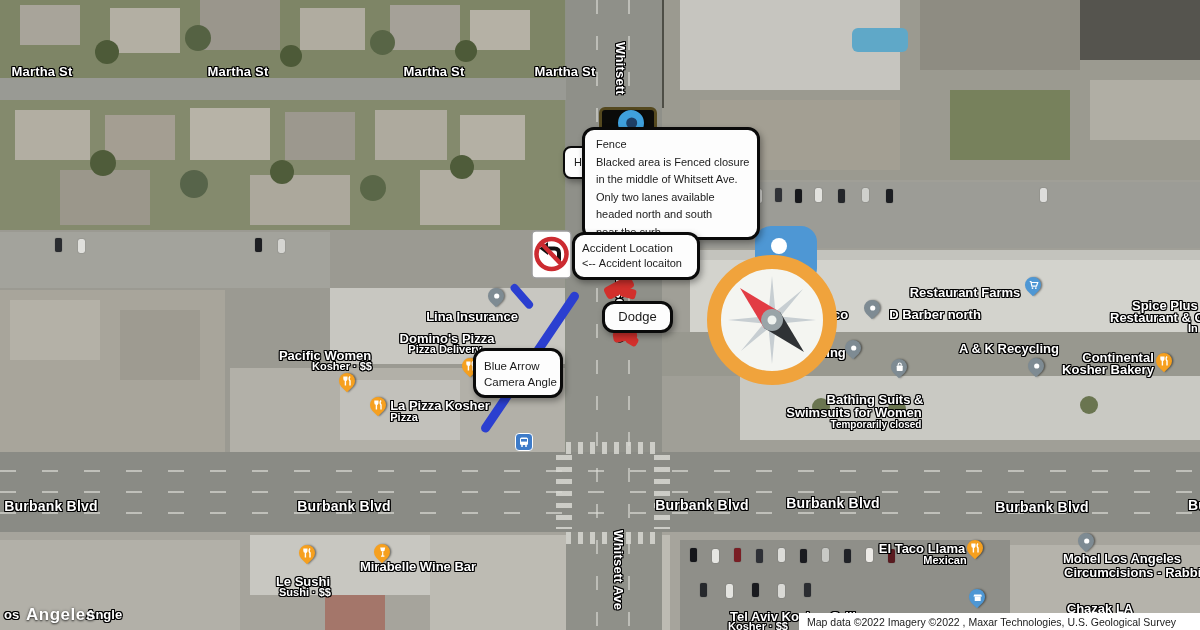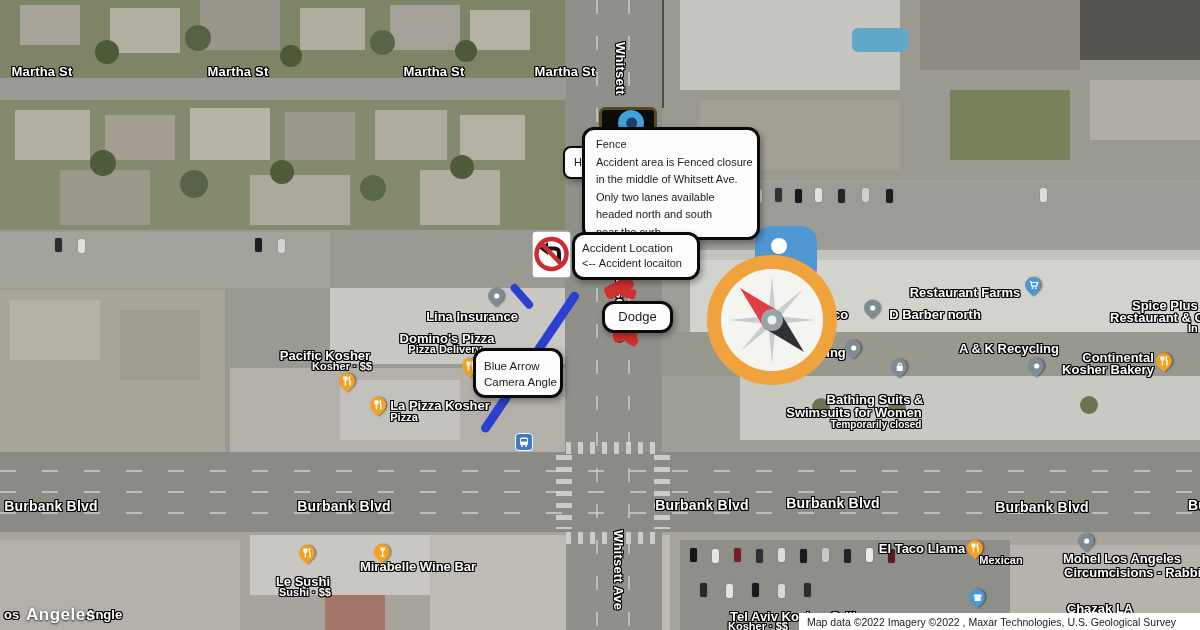--- a/index.html
+++ b/index.html
@@ -300,37 +300,37 @@
   <div class="pin orange" style="left:374px;top:544px">
       <svg class="g" viewBox="0 0 11 11">
         <path d="M3 1h5l-.6 2.8a2 2 0 0 1-3.8 0z" fill="#fff"></path>
         <path d="M5.5 5.5V9M3.8 9.6h3.4" stroke="#fff" stroke-width="1.2" fill="none"></path>
       </svg>
     </div>
 
   <div class="lbl poi" style="left:472px;top:316px">Lina Insurance</div>
   <div class="lbl poi" style="left:447px;top:338px">Domino's Pizza</div>
   <div class="lbl sub" style="left:445px;top:349px">Pizza Delivery</div>
-  <div class="lbl poi" style="left:325px;top:355px">Pacific Kosher</div>
+  <div class="lbl poi" style="left:325px;top:355px">Pacific Women</div>
   <div class="lbl sub" style="left:342px;top:366px">Kosher · $$</div>
   <div class="lbl poi" style="left:440px;top:405px">La Pizza Kosher</div>
   <div class="lbl sub" style="left:404px;top:417px">Pizza</div>
   <div class="lbl poi" style="left:965px;top:292px">Restaurant Farms</div>
   <div class="lbl poi" style="left:935px;top:314px">D Barber north</div>
   <div class="lbl poi" style="left:1009px;top:348px">A &amp; K Recycling</div>
   <div class="lbl poi" style="left:1118px;top:357px">Continental</div>
   <div class="lbl poi" style="left:1108px;top:369px">Kosher Bakery</div>
   <div class="lbl poi anchor-left" style="left:1132px;top:305px">Spice Plus</div>
   <div class="lbl poi anchor-left" style="left:1110px;top:317px">Restaurant &amp; G</div>
   <div class="lbl sub anchor-left" style="left:1188px;top:328px">In</div>
   <div class="lbl poi" style="left:875px;top:399px">Bathing Suits &amp;</div>
   <div class="lbl poi" style="left:854px;top:412px">Swimsuits for Women</div>
   <div class="lbl tiny" style="left:876px;top:424px">Temporarily closed</div>
   <div class="lbl poi" style="left:922px;top:548px">El Taco Llama</div>
-  <div class="lbl sub" style="left:1001px;top:560px">Mexican</div>
+  <div class="lbl sub" style="left:945px;top:560px">Mexican</div>
   <div class="lbl poi" style="left:1122px;top:558px">Mohel Los Angeles</div>
   <div class="lbl poi anchor-left" style="left:1064px;top:572px">Circumcisions - Rabbi.</div>
   <div class="lbl poi" style="left:1100px;top:608px">Chazak LA</div>
   <div class="lbl poi" style="left:793px;top:616px">Tel Aviv Kosher Grill</div>
   <div class="lbl sub" style="left:758px;top:626px">Kosher · $$</div>
   <div class="lbl poi" style="left:303px;top:581px">Le Sushi</div>
   <div class="lbl sub" style="left:305px;top:592px">Sushi · $$</div>
   <div class="lbl poi" style="left:418px;top:566px">Mirabelle Wine Bar</div>
 
   <div class="lbl poi anchor-left" style="left:833px;top:314px;z-index:5">co</div>
@@ -365,21 +365,21 @@
     <polygon points="17,12 17,25 8.5,18.5" fill="#111"></polygon>
     <line x1="9.5" y1="12.5" x2="31.5" y2="35.5" stroke="#CC2B31" stroke-width="4.5"></line>
   </svg>
 
   <div class="callout" style="left:563px;top:146px;width:42px;height:33px;border-width:2.5px;border-radius:8px;padding:6px 0 0 9px;z-index:8">
     <div>H</div>
   </div>
 
   <div class="callout" style="left:582px;top:127px;width:178px;height:113px;padding:6px 8px 0 11px">
     <div>Fence</div>
-    <div>Accident area is Fenced closure</div>
+    <div>Blacked area is Fenced closure</div>
     <div>in the middle of Whitsett Ave.</div>
     <div>Only two lanes available</div>
     <div>headed north and south</div>
     <div>near the curb</div>
   </div>
 
   <div class="callout" style="left:572px;top:232px;width:128px;height:48px;padding:6px 7px;line-height:15px">
     <div style="font-size:11.5px">Accident Location</div>
     <div><span>&lt;--</span>&nbsp;<span>Accident locaiton</span></div>
   </div>

